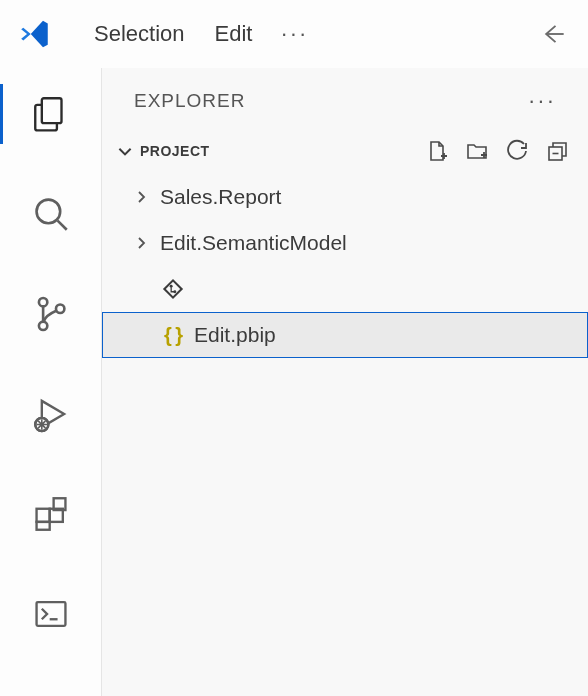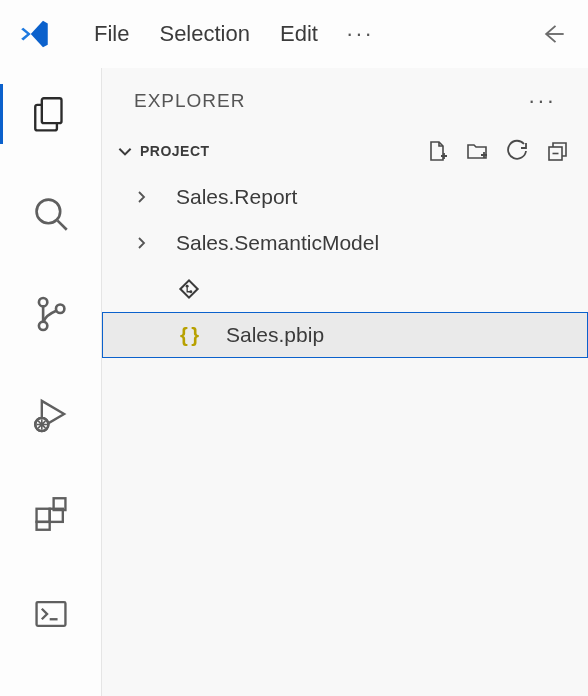--- a/index.html
+++ b/index.html
@@ -136,21 +136,21 @@
 
   
   .tree { padding-top: 4px; }
   .node {
     display: flex;
     align-items: center;
     height: 46px;
     padding-left: 28px;
     font-size: 21px;
     color: #3b3b3b;
-    gap: 24px;
+    gap: 8px;
   }
   .node .chev {
     width: 22px;
     display: flex; align-items: center; justify-content: center;
     color: #555;
   }
   .node .icon {
     width: 26px;
     display: flex; align-items: center; justify-content: center;
   }
@@ -168,21 +168,20 @@
 <body>
 
 <div class="titlebar">
   <div class="app-logo">
     <svg viewBox="0 0 32 32" fill="none">
       <path d="M23.5 3.5 L12 16 L23.5 28.5 L28 26 V6 Z" fill="#0b61cc"></path>
       <path d="M12 16 L5 10 L3 11.5 L8.5 16 L3 20.5 L5 22 Z" fill="#1f7ae0"></path>
     </svg>
   </div>
   <div class="menu-items">
-    <div class="menu-item">File</div>
     <div class="menu-item">Selection</div>
     <div class="menu-item">Edit</div>
     <div class="menu-ellipsis">···</div>
   </div>
   <div class="titlebar-spacer"></div>
   <div class="back-arrow">
     <svg viewBox="0 0 24 24" width="28" height="28" fill="none" stroke="currentColor" stroke-width="1.6">
       <path d="M15 5 L7 12 L15 19"></path>
       <path d="M7 12 H22"></path>
     </svg>
@@ -299,38 +298,38 @@
         </span>
         <span>Sales.Report</span>
       </div>
 
       <div class="node folder">
         <span class="chev">
           <svg viewBox="0 0 16 16" width="16" height="16" fill="none" stroke="#555" stroke-width="1.8">
               <path d="M6 3 L11 8 L6 13"></path>
             </svg>
         </span>
-        <span>Sales.SemanticModel</span>
+        <span>Edit.SemanticModel</span>
       </div>
 
       <div class="node file">
         <span class="chev"></span>
         <span class="icon icon-git">
           <svg viewBox="0 0 24 24" fill="#3b3b3b">
               <path d="M12 1 L23 12 L12 23 L1 12 Z M12 4.2 L4.2 12 L12 19.8 L19.8 12 Z"></path>
               <circle cx="10" cy="9" r="1.6" fill="#3b3b3b"></circle>
               <circle cx="14" cy="15" r="1.6" fill="#3b3b3b"></circle>
               <path d="M10 10 V15 H14" stroke="#3b3b3b" stroke-width="1.4" fill="none"></path>
             </svg>
         </span>
       </div>
 
       <div class="node file selected">
         <span class="chev"></span>
         <span class="icon icon-json">{ }</span>
-        <span>Sales.pbip</span>
+        <span>Edit.pbip</span>
       </div>
 
     </div>
 
   </div>
 
 </div>
 
 </body></html>

